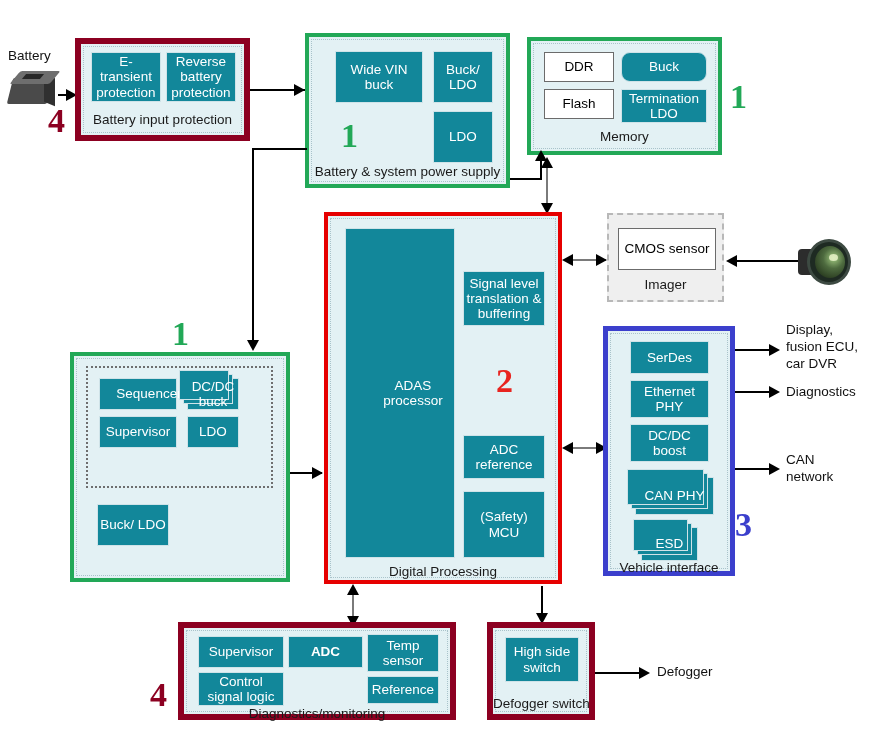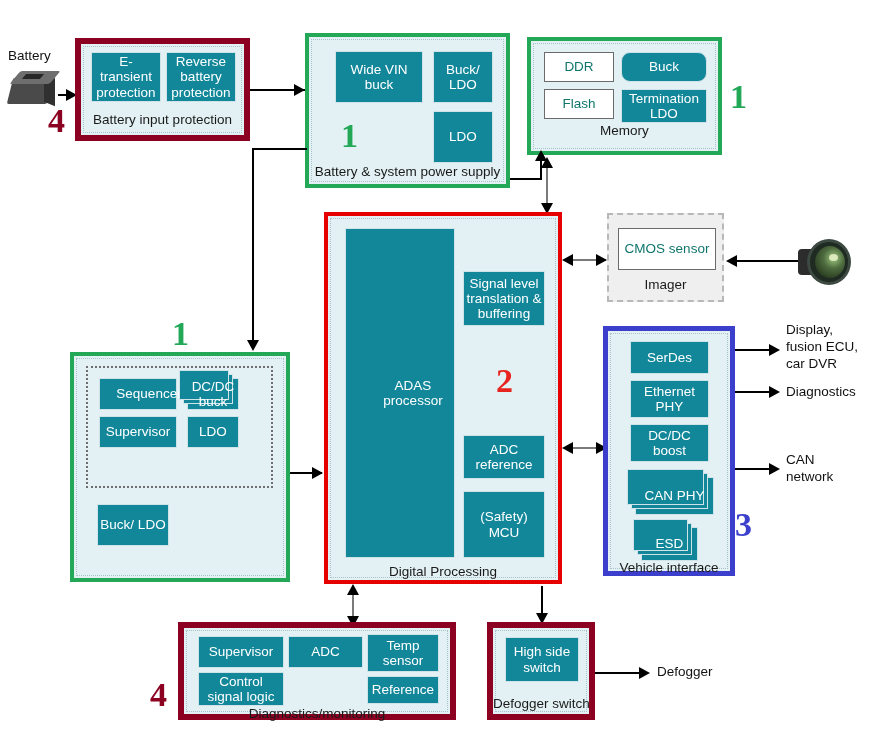--- a/index.html
+++ b/index.html
@@ -50,21 +50,21 @@
     line-height: 1.12;
     display: flex;
     align-items: center;
     justify-content: center;
     text-align: center;
     padding: 1px 2px;
     border: 1px solid #cfe3e8;
   }
   .blk.plain {
     background: #ffffff;
-    color: #0f766e;
+    color: #000000;
     border: 1px solid #6b6b6b;
   }
   
   .blk.stack::before,
   .blk.stack::after {
     content: "";
     position: absolute;
     background: #12879a;
     border: 1px solid #cfe3e8;
     z-index: -1;
@@ -203,21 +203,21 @@
   <div class="ln v" style="left:252px; top:148px; height:200px;"></div>
   <div class="arrow down" style="left:247px; top:340px;"></div>
 
   <div class="group green" style="left:527px; top:37px; width:195px; height:118px;">
     <div class="group-inner"></div>
     <div class="blk plain" style="left:13px; top:11px; width:70px; height:30px;">DDR</div>
     <div class="blk" style="left:90px; top:11px; width:86px; height:30px;border-radius:9px;">Buck</div>
     <div class="blk plain" style="left:13px; top:48px; width:70px; height:30px;">Flash</div>
     <div class="blk" style="left:90px; top:48px; width:86px; height:34px;">Termination
 LDO</div>
-    <div class="group-caption" style="top:82px;">Memory</div>
+    <div class="group-caption" style="top:88px;">Memory</div>
   </div>
   <div class="numeral blue" style="left:730px; top:80px; color:#22a857;">1</div>
 
   <div class="ln v" style="left:540px; top:156px; height:24px;"></div>
   <div class="arrow up" style="left:535px; top:150px;"></div>
   <div class="ln h" style="left:510px; top:178px; width:32px;"></div>
 
   <div class="ln v gray" style="left:546px; top:163px; height:46px;"></div>
   <div class="arrow up" style="left:541px; top:157px;"></div>
   <div class="arrow down" style="left:541px; top:203px;"></div>
@@ -309,21 +309,21 @@
   <div class="txt" style="left:786px; top:384px;">Diagnostics</div>
 
   <div class="ln h" style="left:735px; top:468px; width:42px;"></div>
   <div class="arrow right" style="left:769px; top:463px;"></div>
   <div class="txt" style="left:786px; top:452px;">CAN
 network</div>
 
   <div class="group dred" style="left:178px; top:622px; width:278px; height:98px;">
     <div class="group-inner"></div>
     <div class="blk" style="left:14px; top:8px; width:86px; height:32px;">Supervisor</div>
-    <div class="blk" style="left:104px; top:8px; width:75px; height:32px;">ADC</div>
+    <div class="blk" style="left:104px; top:8px; width:75px; height:32px;font-weight:bold;">ADC</div>
     <div class="blk" style="left:183px; top:6px; width:72px; height:38px;">Temp
 sensor</div>
     <div class="blk" style="left:14px; top:44px; width:86px; height:34px;">Control
 signal logic</div>
     <div class="blk" style="left:183px; top:48px; width:72px; height:28px;">Reference</div>
     <div class="group-caption" style="top:78px;">Diagnostics/monitoring</div>
   </div>
   <div class="numeral dred" style="left:150px; top:678px;">4</div>
 
   <div class="group dred" style="left:487px; top:622px; width:108px; height:98px;">

